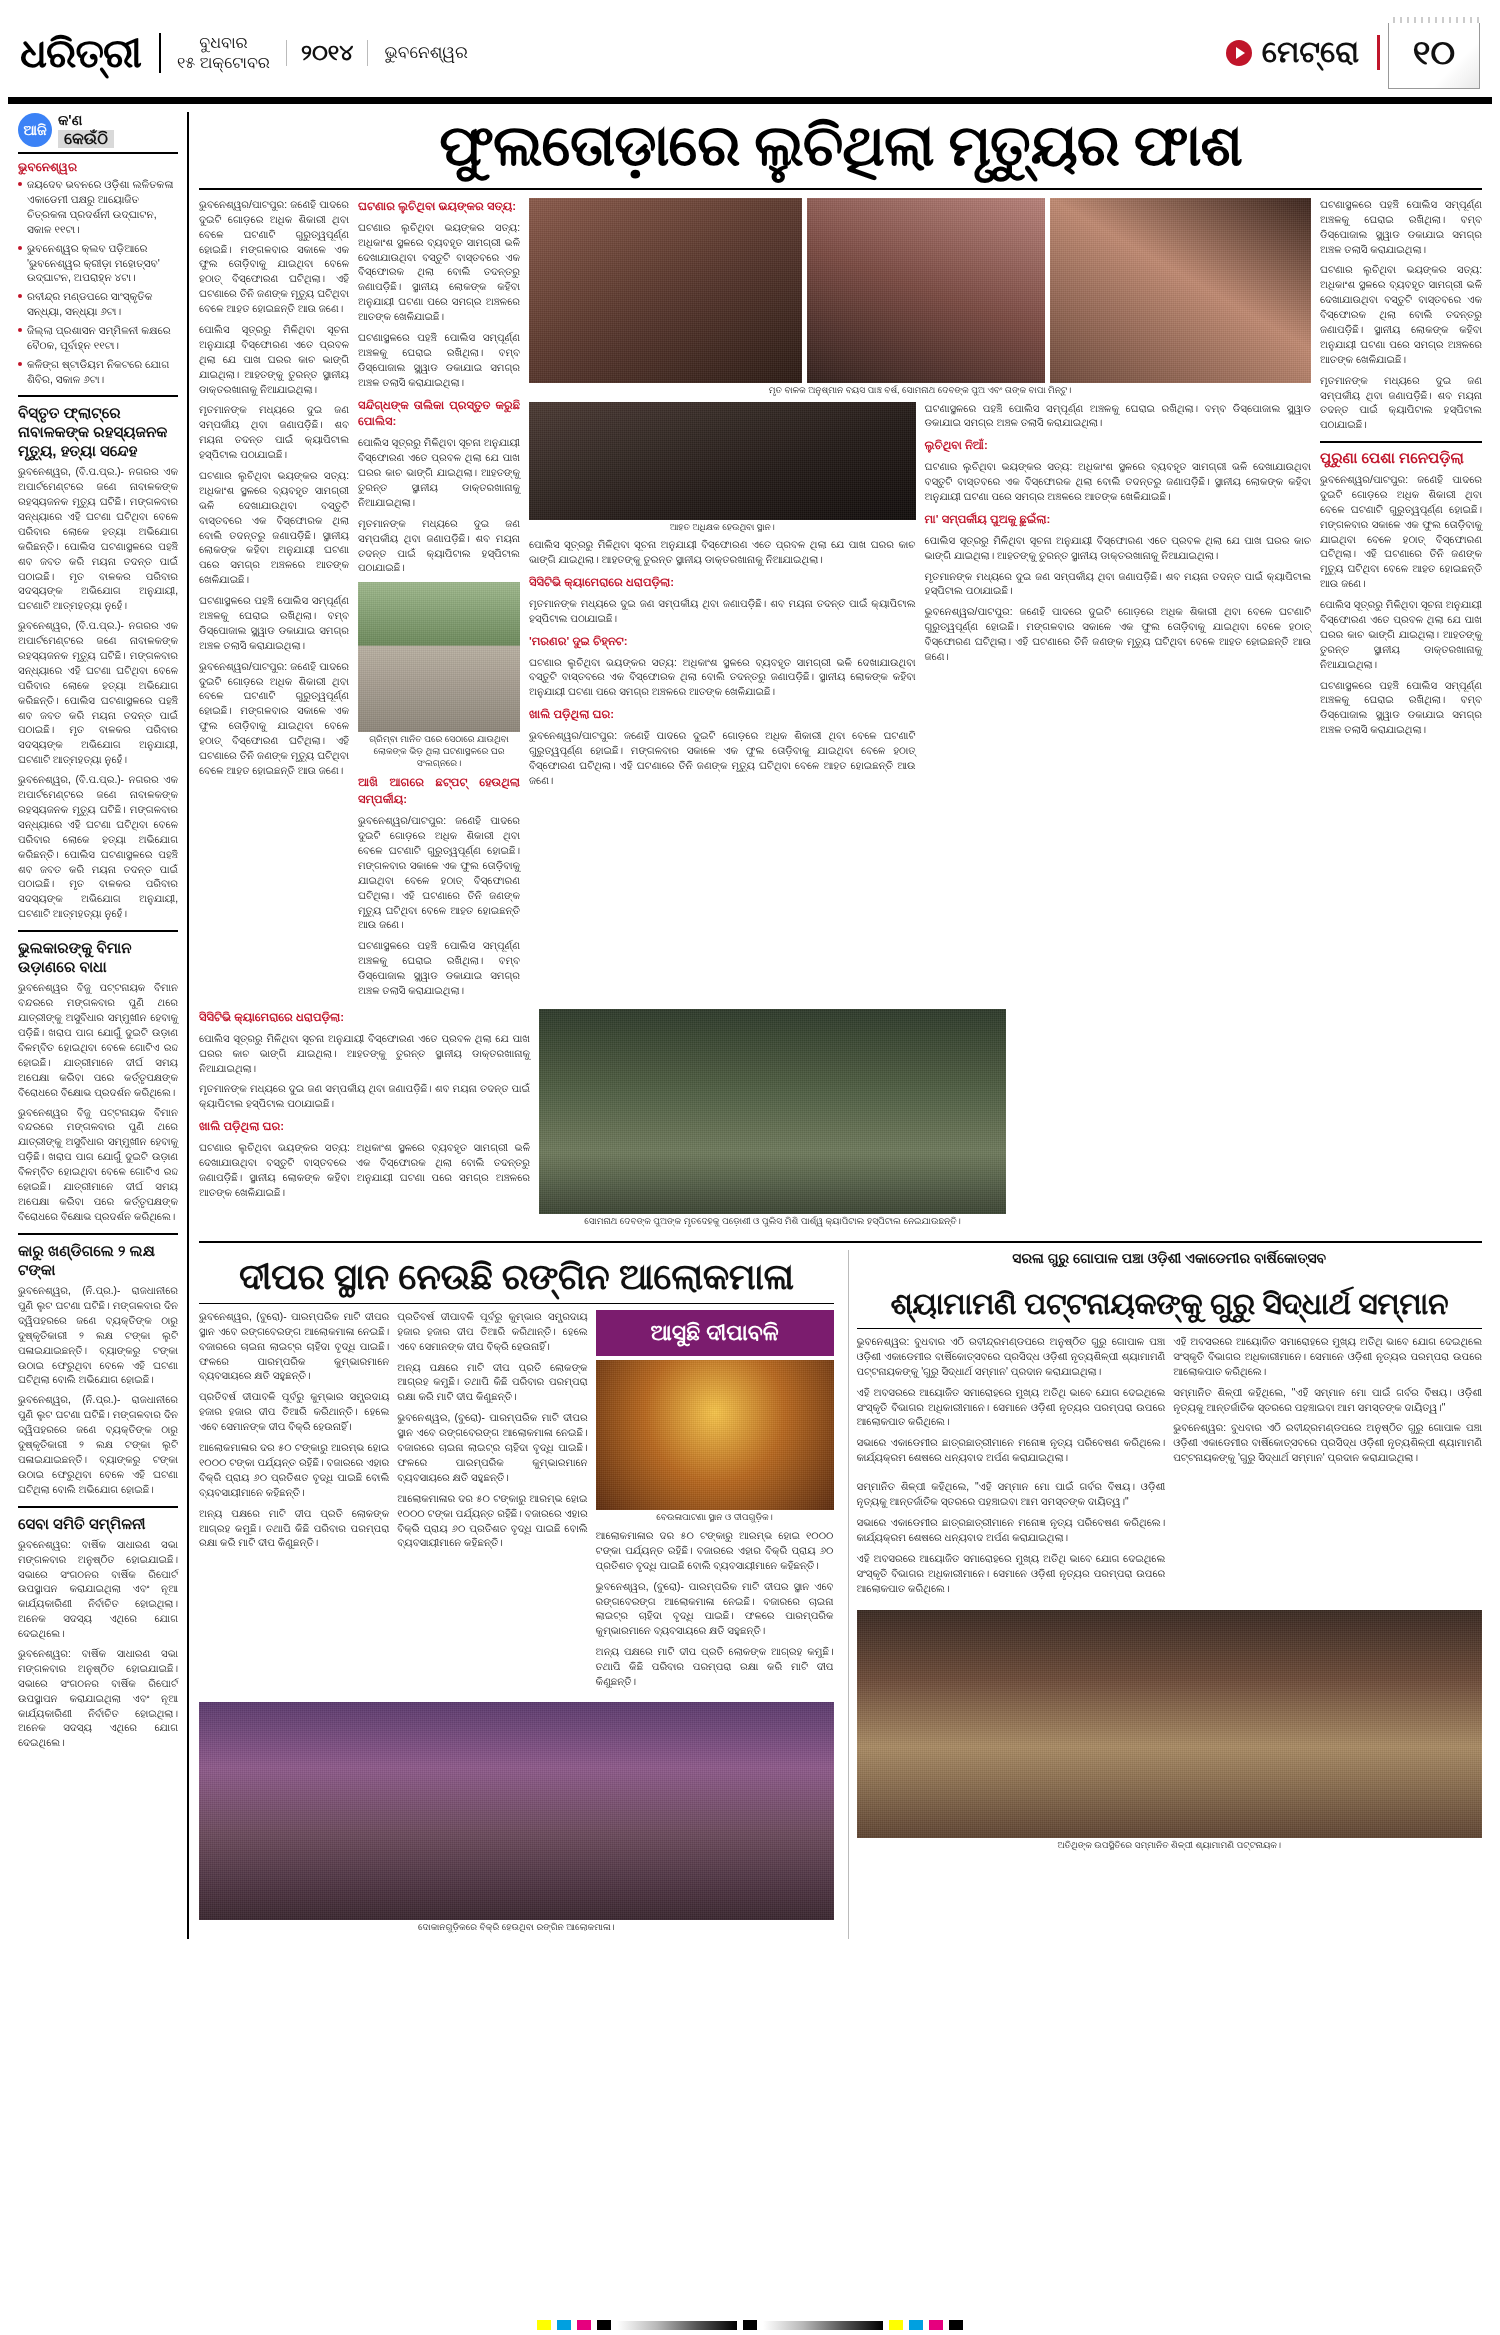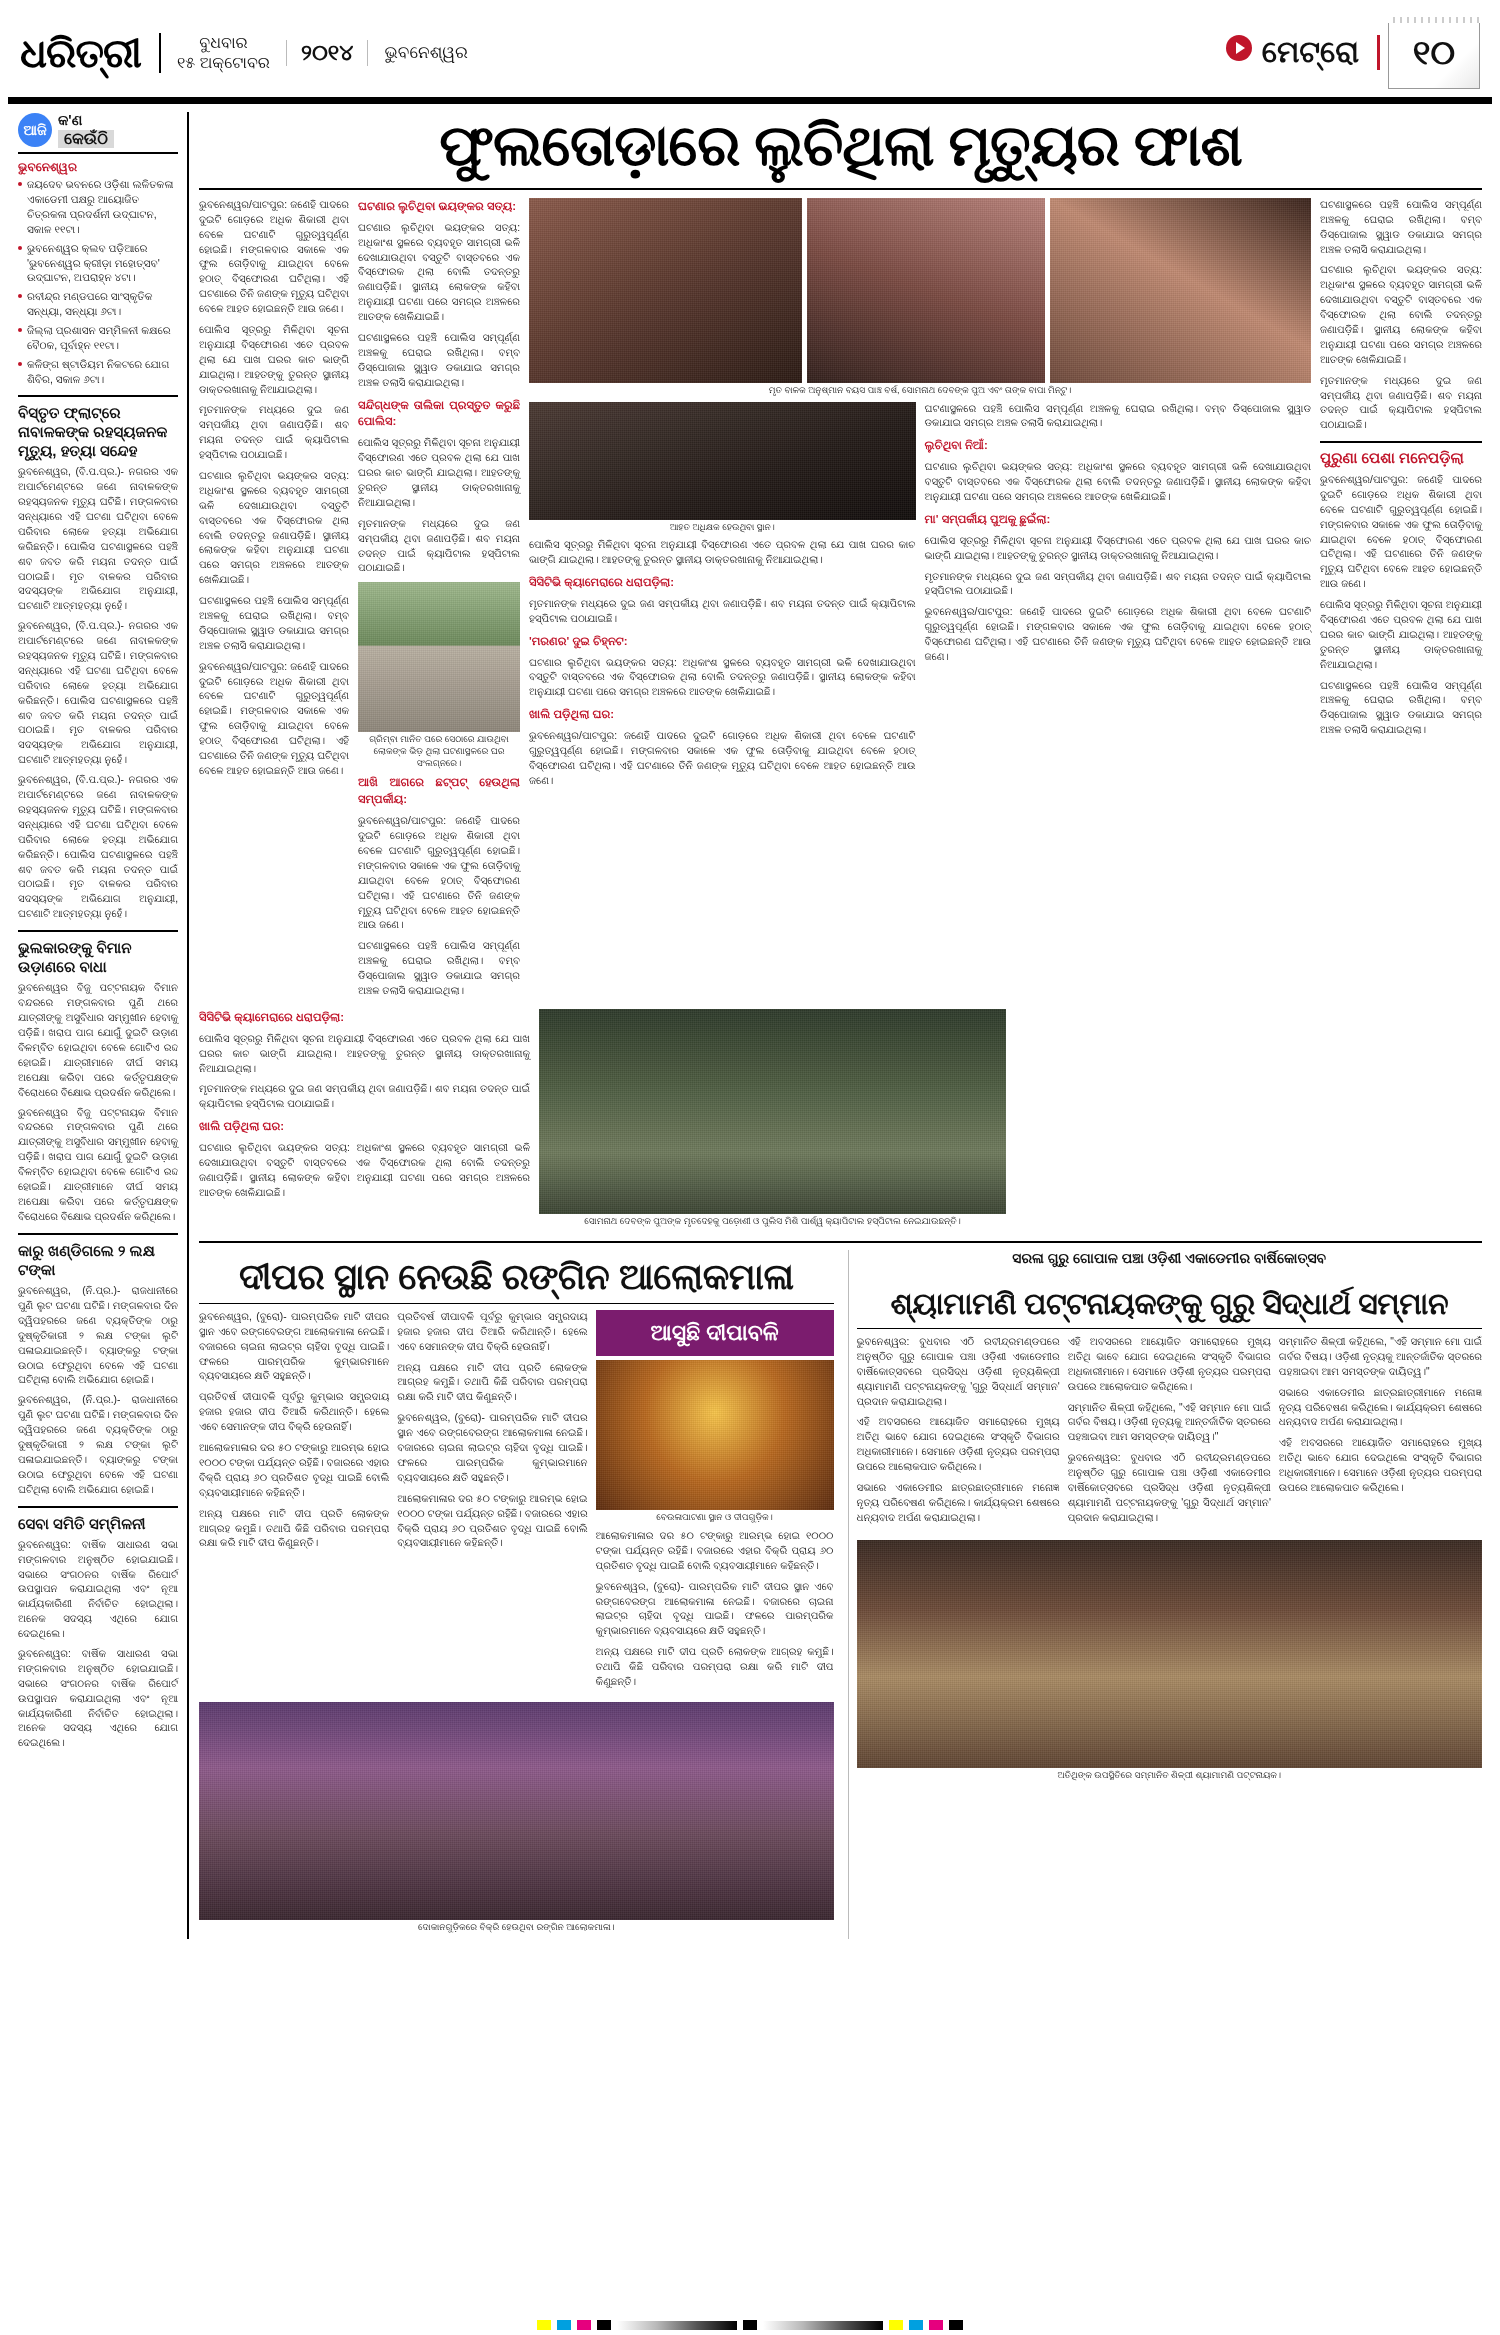--- a/index.html
+++ b/index.html
@@ -50,21 +50,21 @@
     padding:0 14px;
     border-left:1px solid #bbb;
     border-right:1px solid #bbb;
   }
   .mast-city {
     font-size:17px;
     padding:0 16px;
   }
   .mast-spacer { flex:1; }
   .mast-metro {
-    display:flex; gap:10px;
+    display:flex; align-items:center; gap:10px;
     font-size:30px; font-weight:bold;
     padding-right:18px;
     border-right:3px solid #c0152a;
   }
   .play-dot {
     width:26px;height:26px;border-radius:50%;
     background:#c0152a;
     display:inline-flex;align-items:center;justify-content:center;
   }
   .play-dot::after{
@@ -425,21 +425,21 @@
             </div>
           </div>
           <div class="photo p-shop noise" style="height:218px;margin-top:6px;"></div>
           <div class="cap">ଦୋକାନଗୁଡ଼ିକରେ ବିକ୍ରି ହେଉଥିବା ରଙ୍ଗିନ ଆଲୋକମାଳା।</div>
         </div>
 
         <div class="colrule">
           <div class="sec-kicker">ସରଳା ଗୁରୁ ଗୋପାଳ ପଞ୍ଚା ଓଡ଼ିଶୀ ଏକାଡେମୀର ବାର୍ଷିକୋତ୍ସବ</div>
           <div class="sec-head2">ଶ୍ୟାମାମଣି ପଟ୍ଟନାୟକଙ୍କୁ ଗୁରୁ ସିଦ୍ଧାର୍ଥ ସମ୍ମାନ</div>
           <div class="hr-thin"></div>
-          <div style="display:grid;grid-template-columns:1fr 1fr 1fr;gap:8px;">
+          <div style="display:grid;grid-template-columns:1fr 1fr;gap:8px;">
             <div class="txt">
               <p>ଭୁବନେଶ୍ୱର: ବୁଧବାର ଏଠି ରବୀନ୍ଦ୍ରମଣ୍ଡପରେ ଅନୁଷ୍ଠିତ ଗୁରୁ ଗୋପାଳ ପଞ୍ଚା ଓଡ଼ିଶୀ ଏକାଡେମୀର ବାର୍ଷିକୋତ୍ସବରେ ପ୍ରସିଦ୍ଧ ଓଡ଼ିଶୀ ନୃତ୍ୟଶିଳ୍ପୀ ଶ୍ୟାମାମଣି ପଟ୍ଟନାୟକଙ୍କୁ 'ଗୁରୁ ସିଦ୍ଧାର୍ଥ ସମ୍ମାନ' ପ୍ରଦାନ କରାଯାଇଥିଲା।</p>
               <p>ଏହି ଅବସରରେ ଆୟୋଜିତ ସମାରୋହରେ ମୁଖ୍ୟ ଅତିଥି ଭାବେ ଯୋଗ ଦେଇଥିଲେ ସଂସ୍କୃତି ବିଭାଗର ଅଧିକାରୀମାନେ। ସେମାନେ ଓଡ଼ିଶୀ ନୃତ୍ୟର ପରମ୍ପରା ଉପରେ ଆଲୋକପାତ କରିଥିଲେ।</p>
               <p>ସଭାରେ ଏକାଡେମୀର ଛାତ୍ରଛାତ୍ରୀମାନେ ମନୋଜ୍ଞ ନୃତ୍ୟ ପରିବେଷଣ କରିଥିଲେ। କାର୍ଯ୍ୟକ୍ରମ ଶେଷରେ ଧନ୍ୟବାଦ ଅର୍ପଣ କରାଯାଇଥିଲା।</p>
             </div>
             <div class="txt">
               <p>ଏହି ଅବସରରେ ଆୟୋଜିତ ସମାରୋହରେ ମୁଖ୍ୟ ଅତିଥି ଭାବେ ଯୋଗ ଦେଇଥିଲେ ସଂସ୍କୃତି ବିଭାଗର ଅଧିକାରୀମାନେ। ସେମାନେ ଓଡ଼ିଶୀ ନୃତ୍ୟର ପରମ୍ପରା ଉପରେ ଆଲୋକପାତ କରିଥିଲେ।</p>
               <p>ସମ୍ମାନିତ ଶିଳ୍ପୀ କହିଥିଲେ, "ଏହି ସମ୍ମାନ ମୋ ପାଇଁ ଗର୍ବର ବିଷୟ। ଓଡ଼ିଶୀ ନୃତ୍ୟକୁ ଆନ୍ତର୍ଜାତିକ ସ୍ତରରେ ପହଞ୍ଚାଇବା ଆମ ସମସ୍ତଙ୍କ ଦାୟିତ୍ୱ।"</p>
               <p>ଭୁବନେଶ୍ୱର: ବୁଧବାର ଏଠି ରବୀନ୍ଦ୍ରମଣ୍ଡପରେ ଅନୁଷ୍ଠିତ ଗୁରୁ ଗୋପାଳ ପଞ୍ଚା ଓଡ଼ିଶୀ ଏକାଡେମୀର ବାର୍ଷିକୋତ୍ସବରେ ପ୍ରସିଦ୍ଧ ଓଡ଼ିଶୀ ନୃତ୍ୟଶିଳ୍ପୀ ଶ୍ୟାମାମଣି ପଟ୍ଟନାୟକଙ୍କୁ 'ଗୁରୁ ସିଦ୍ଧାର୍ଥ ସମ୍ମାନ' ପ୍ରଦାନ କରାଯାଇଥିଲା।</p>
             </div>

